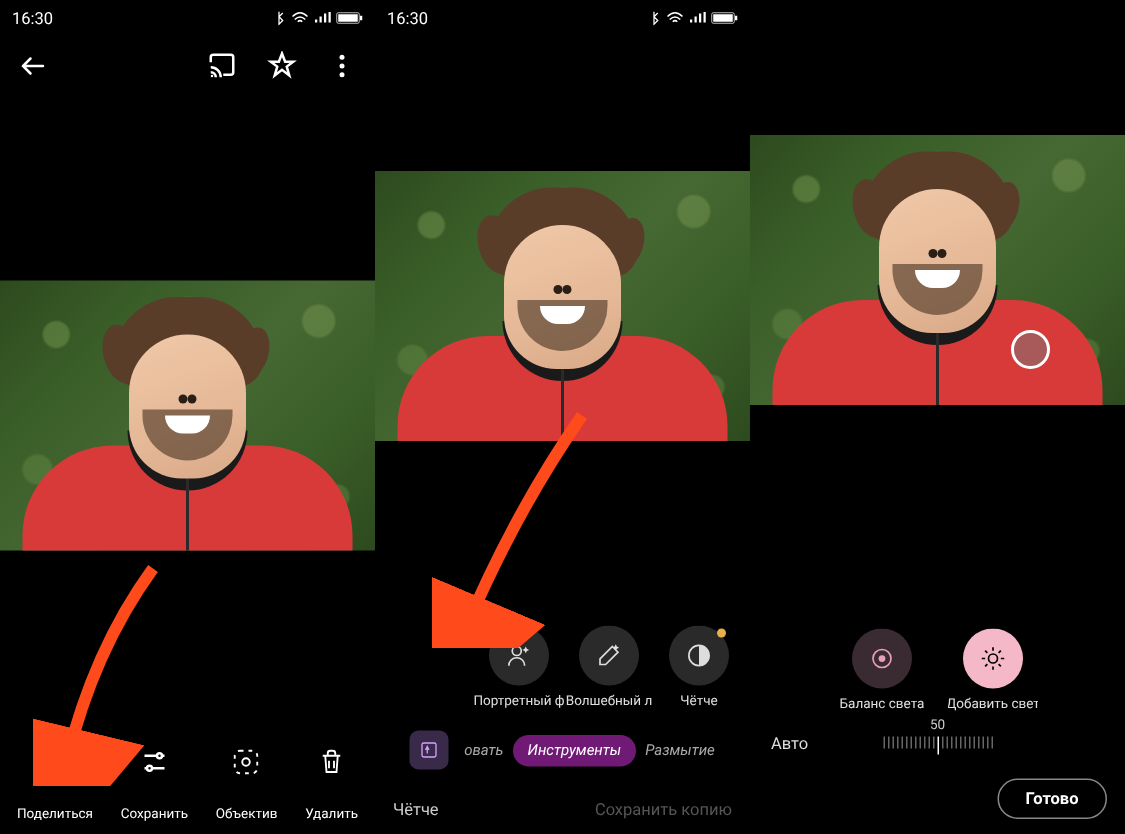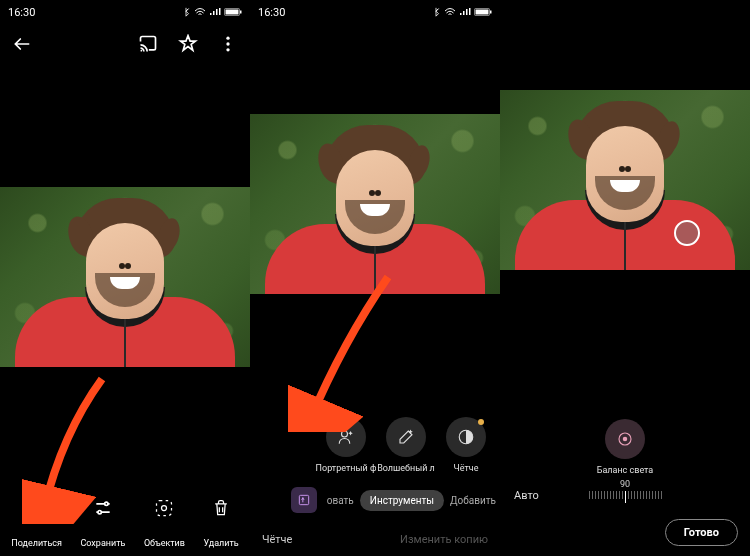--- a/index.html
+++ b/index.html
@@ -233,28 +233,29 @@
     background:#e8b04a;
   }
   .tool-circle.pink{
     background:#f5b8c8;
   }
   .tool-circle.pink svg path, .tool-circle.pink svg circle, .tool-circle.pink svg line { stroke:#000 !important; }
 
   .tab-row{
     display:flex;
     align-items:center;
-    justify-content:flex-end;
+    justify-content:center;
     gap:6px;
     padding:10px 4px;
     font-size:10px;
     color:#aaa;
+    font-style:italic;
   }
   .tab-pill{
-    background:#404040;
+    background:#701a75;
     border-radius:14px;
     padding:5px 10px;
     color:#fff;
   }
   .markup-icon{
     width:26px;height:26px;
     border-radius:6px;
     background:#3a2a4a;
     display:flex;align-items:center;justify-content:center;
     margin-right:4px;
@@ -494,26 +495,26 @@
 
     <div class="tab-row">
       <div class="markup-icon">
         <svg width="14" height="14" viewBox="0 0 24 24">
             <rect x="4" y="4" width="16" height="16" rx="2" stroke="#d8a0ff" fill="none" stroke-width="1.5"></rect>
             <path d="M10 8v8M8 12l2-4 2 4" stroke="#d8a0ff" stroke-width="1.5"></path>
           </svg>
       </div>
       <span>овать</span>
       <span class="tab-pill">Инструменты</span>
-      <span>Добавить</span>
+      <span>Размытие</span>
     </div>
 
     <div class="bottom-bar">
       <span>Чётче</span>
-      <span class="save-copy">Изменить копию</span>
+      <span class="save-copy">Сохранить копию</span>
     </div>
   </div>
 
   <svg class="arrow" style="left:38px; top:272px;" width="110" height="160" viewBox="0 0 110 160">
     <defs>
         <marker id="ah2" markerWidth="12" markerHeight="12" refX="3" refY="6" orient="auto">
           <path d="M0 0L12 6L0 12z" fill="#ff4a1c"></path>
         </marker>
       </defs>
     <path d="M100 5 Q 55 70 22 148" stroke="#ff4a1c" stroke-width="8" fill="none" marker-end="url(#ah2)"></path>
@@ -541,24 +542,40 @@
     <div class="tool-row" style="justify-content:center; gap:14px;">
       <div class="tool">
         <div class="tool-circle" style="background:#3a2a32;">
             <svg width="18" height="18" viewBox="0 0 24 24">
               <circle cx="12" cy="12" r="8" stroke="#e8a0b8" fill="none" stroke-width="1.5"></circle>
               <circle cx="12" cy="12" r="3" fill="#e8a0b8"></circle>
             </svg>
           </div>
         <span>Баланс света</span>
       </div>
+      <div class="tool">
+        <div class="tool-circle pink">
+            <svg width="18" height="18" viewBox="0 0 24 24">
+              <circle cx="12" cy="12" r="4" stroke="#000" fill="none" stroke-width="1.5"></circle>
+              <line x1="12" y1="2" x2="12" y2="5" stroke="#000" stroke-width="1.5"></line>
+              <line x1="12" y1="19" x2="12" y2="22" stroke="#000" stroke-width="1.5"></line>
+              <line x1="2" y1="12" x2="5" y2="12" stroke="#000" stroke-width="1.5"></line>
+              <line x1="19" y1="12" x2="22" y2="12" stroke="#000" stroke-width="1.5"></line>
+              <line x1="5" y1="5" x2="7" y2="7" stroke="#000" stroke-width="1.5"></line>
+              <line x1="17" y1="17" x2="19" y2="19" stroke="#000" stroke-width="1.5"></line>
+              <line x1="5" y1="19" x2="7" y2="17" stroke="#000" stroke-width="1.5"></line>
+              <line x1="17" y1="7" x2="19" y2="5" stroke="#000" stroke-width="1.5"></line>
+            </svg>
+          </div>
+        <span>Добавить свет</span>
+      </div>
     </div>
 
     <div class="slider-block">
-      <span>90</span>
+      <span>50</span>
       <div class="slider-ticks">
         <div class="tick"></div>
           <div class="tick"></div>
           <div class="tick"></div>
           <div class="tick"></div>
           <div class="tick"></div>
           <div class="tick"></div>
           <div class="tick"></div>
           <div class="tick"></div>
           <div class="tick"></div>

